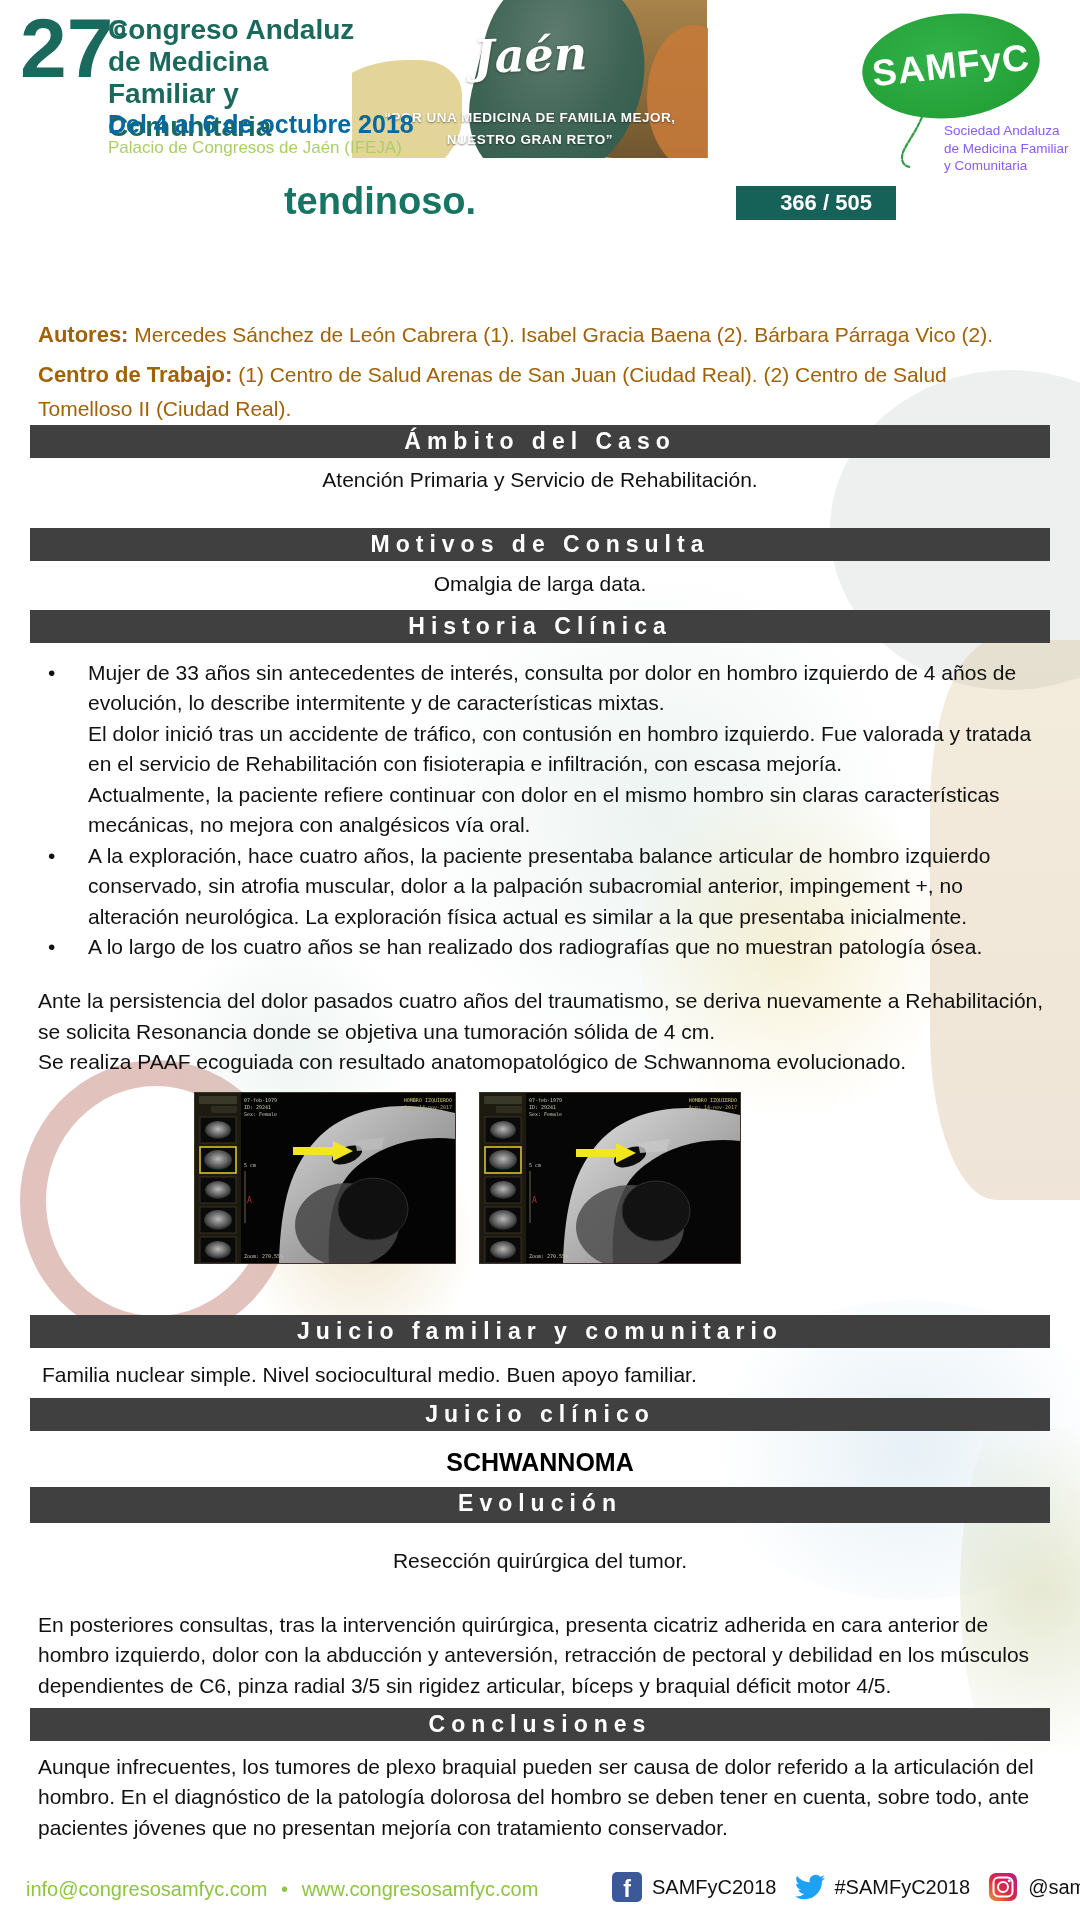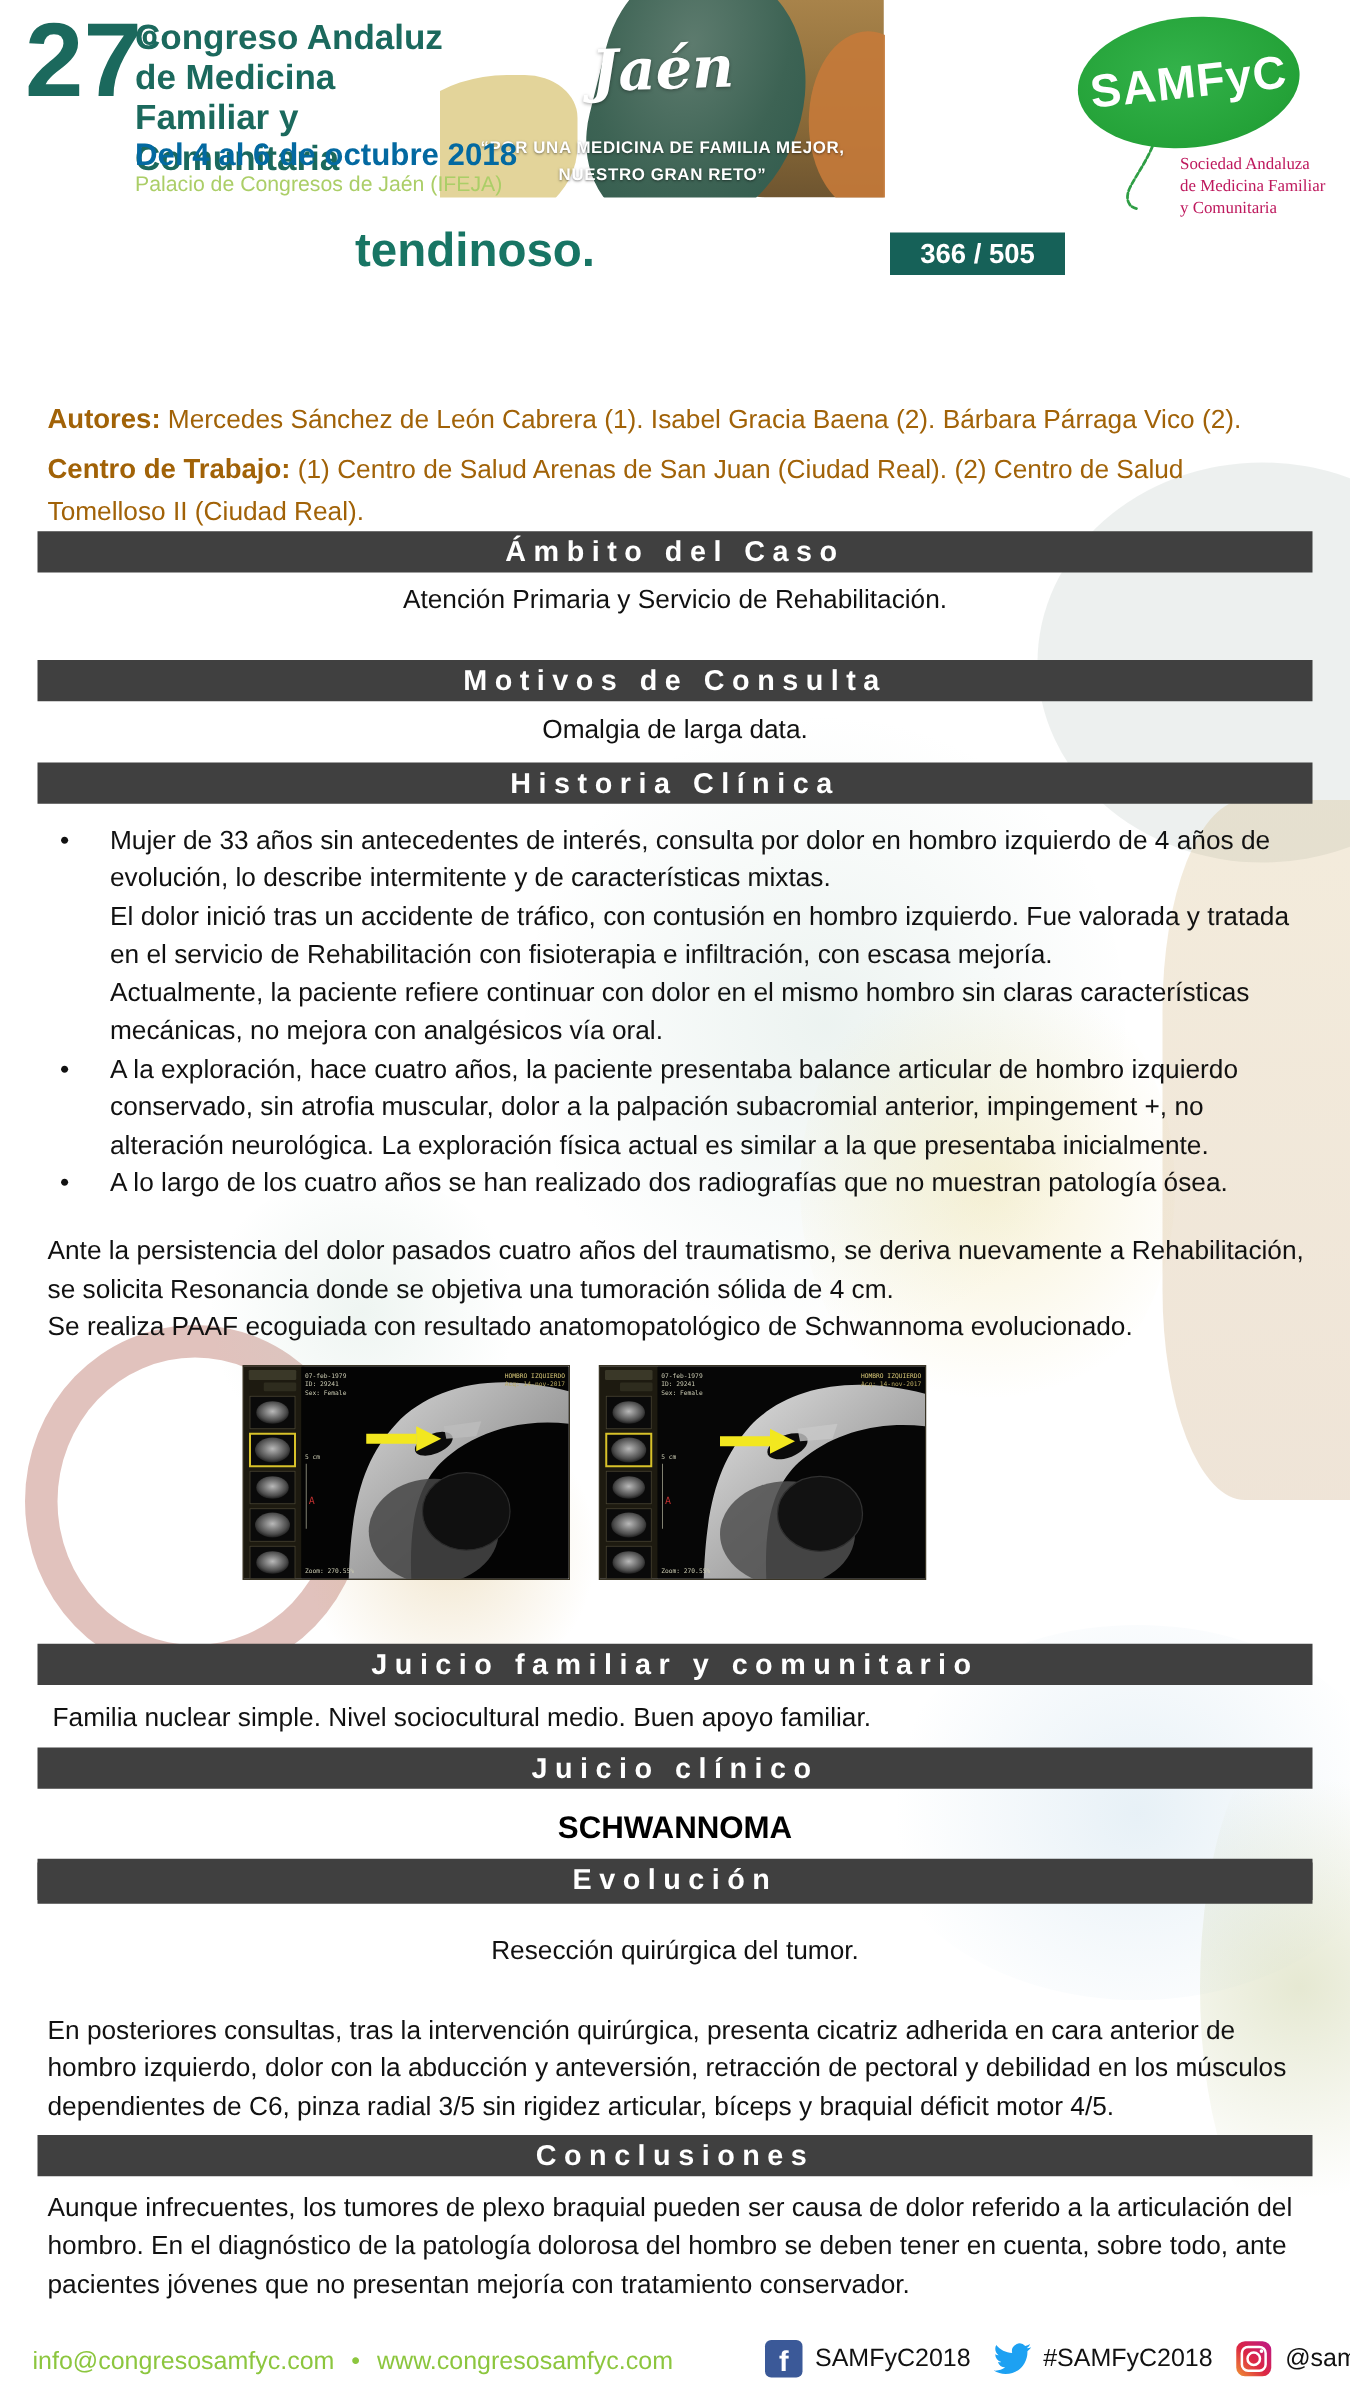--- a/index.html
+++ b/index.html
@@ -20,26 +20,26 @@
   .blob{position:absolute;}
   .city-name{position:absolute;left:0;top:28px;width:100%;text-align:center;
     font-family:"DejaVu Serif", serif;font-style:italic;font-weight:bold;
     font-size:46px;color:#ffffff;transform:rotate(-2deg);text-shadow:0 1px 3px rgba(0,0,0,.35);}
   .slogan{position:absolute;width:100%;text-align:center;color:#ffffff;font-weight:bold;
     font-size:13.5px;letter-spacing:.5px;text-shadow:0 1px 2px rgba(0,0,0,.5);}
   .logo-ellipse{left:862px;top:14px;width:178px;height:104px;border-radius:50%;
     background:radial-gradient(ellipse at 45% 40%, #33b24a 0%, #24a238 70%, #1f9132 100%);
     transform:rotate(-6deg);display:flex;align-items:center;justify-content:center;}
   .logo-acronym{color:#ffffff;font-size:37px;font-weight:bold;letter-spacing:1px;}
-  .logo-sub{left:944px;top:122px;font-size:13.5px;line-height:1.3;color:#be185d;font-family:Liberation Serif, serif;}
+  .logo-sub{left:944px;top:122px;font-size:13.5px;line-height:1.3;color:#8b5cf6;}
   
   .case-title{left:70px;top:176px;width:620px;text-align:center;
     font-size:38px;font-weight:bold;color:#187564;line-height:1.35;}
-  .case-badge{left:712px;top:186px;width:140px;height:34px;background:#166158;color:#ffffff;
-    font-size:22px;font-weight:bold;display:flex;align-items:center;justify-content:center;}
+  .case-badge{left:736px;top:186px;width:140px;height:34px;background:#166158;color:#ffffff;
+    font-size:22px;font-weight:bold;display:flex;align-items:center;justify-content:center;padding-left:20px;}
   .meta{font-size:21px;color:#a16207;}
   .meta b{font-size:22px;}
   
   .bar{left:30px;width:1020px;height:33px;background:#404040;color:#ffffff;
     font-size:23px;font-weight:bold;letter-spacing:6px;
     display:flex;align-items:center;justify-content:center;}
   .centered-body{left:30px;width:1020px;text-align:center;font-size:21px;color:#111111;}
   .flow-text{font-size:21px;line-height:1.45;color:#111111;}
   .hrow{display:flex;}
   .hrow .bmark{width:50px;padding-left:10px;box-sizing:border-box;}

